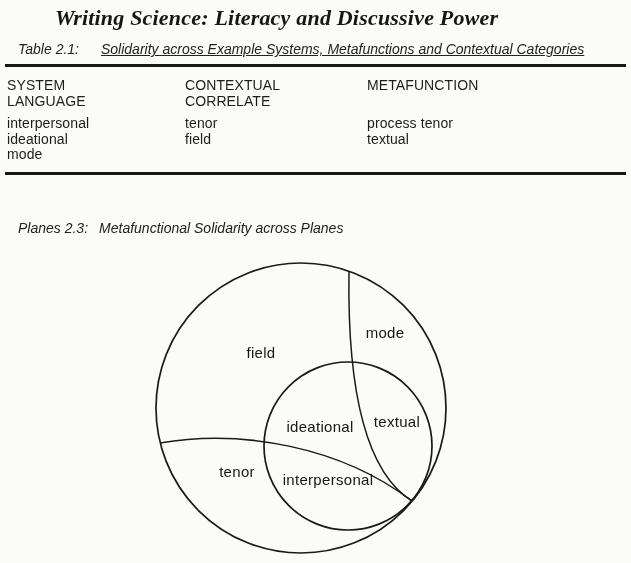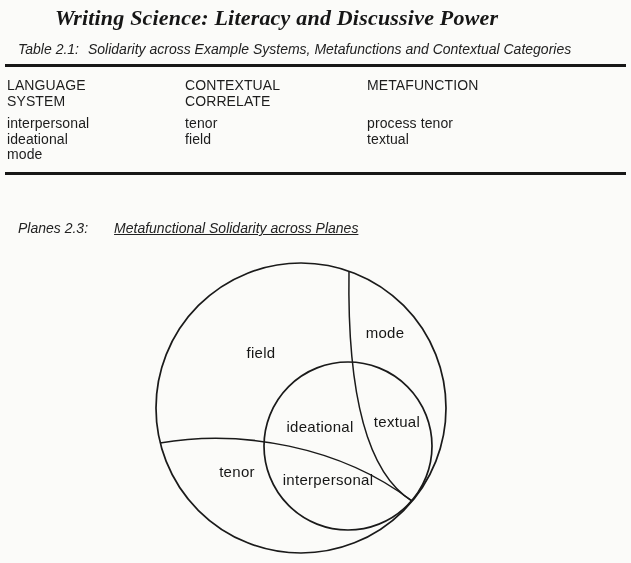--- a/index.html
+++ b/index.html
@@ -36,23 +36,23 @@
     position: absolute;
     left: 18px;
     display: flex;
     font-style: italic;
     font-size: 14px;
     color: #222;
     white-space: nowrap;
   }
   .caption .cap-label { flex: 0 0 auto; }
   .table-caption { top: 41px; }
-  .table-caption .cap-text { margin-left: 9px; }
+  .table-caption .cap-text { margin-left: 22px; text-decoration: underline; }
   .figure-caption { top: 220px; }
-  .figure-caption .cap-text { margin-left: 26px; text-decoration: underline; }
+  .figure-caption .cap-text { margin-left: 11px; }
 
   
   .data-table {
     position: absolute;
     left: 5px;
     top: 64px;
     width: 621px;
     height: 105px;
     border-top: 3px solid #171717;
     border-bottom: 3px solid #171717;
@@ -93,22 +93,22 @@
 <div class="book-title">Writing Science: Literacy and Discussive Power</div>
 
 <div class="caption table-caption">
   <span class="cap-label">Table 2.1:</span>
   <span class="cap-text">Solidarity across Example Systems, Metafunctions and Contextual Categories</span>
 </div>
 
 <div class="data-table">
   <div class="t-head">
     <div>
+      <span class="hline">SYSTEM</span>
       <span class="hline">LANGUAGE</span>
-      <span class="hline">SYSTEM</span>
     </div>
     <div>
       <span class="hline">CONTEXTUAL</span>
       <span class="hline">CORRELATE</span>
     </div>
     <div>
       <span class="hline">METAFUNCTION</span>
     </div>
   </div>
   <div class="t-body">

